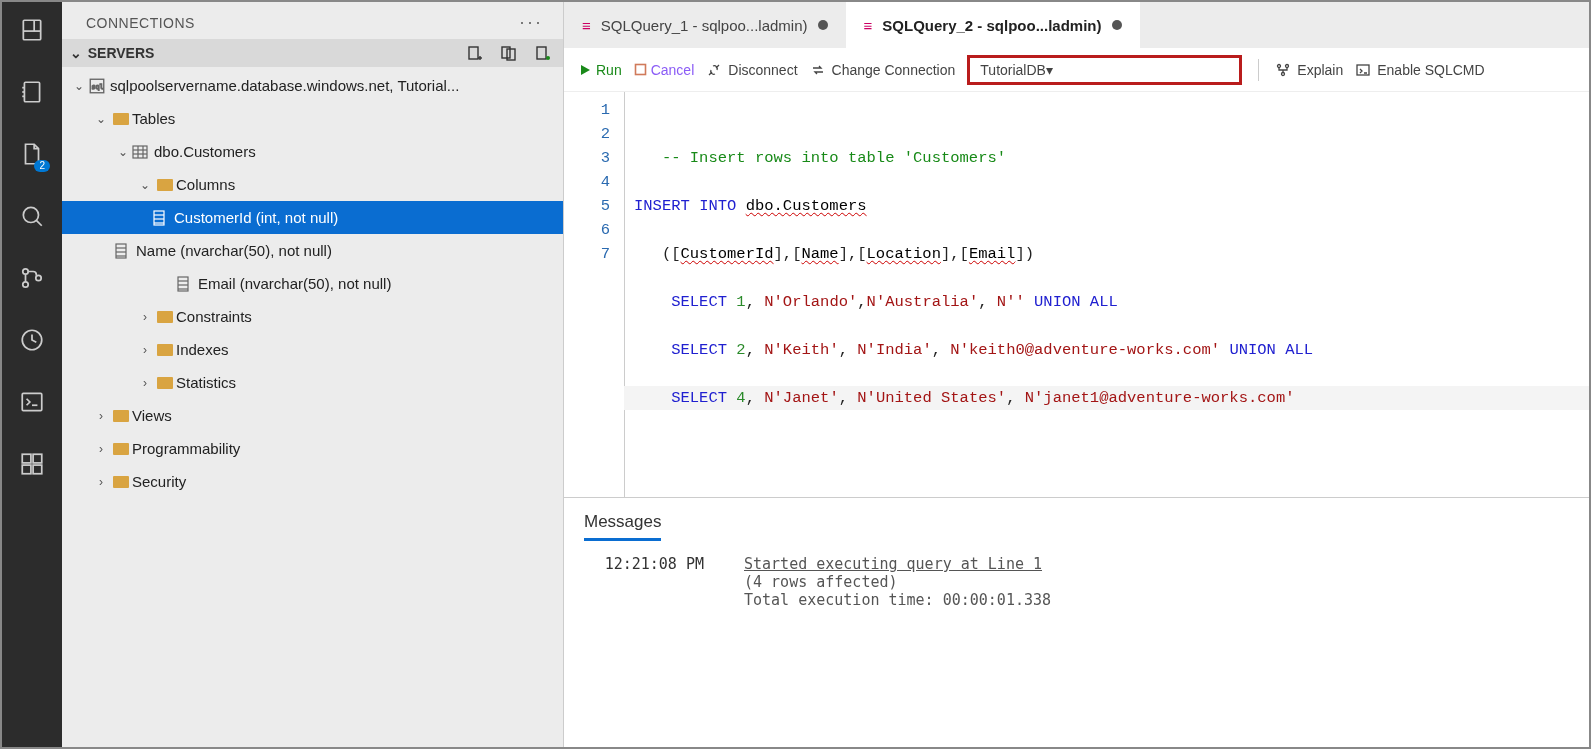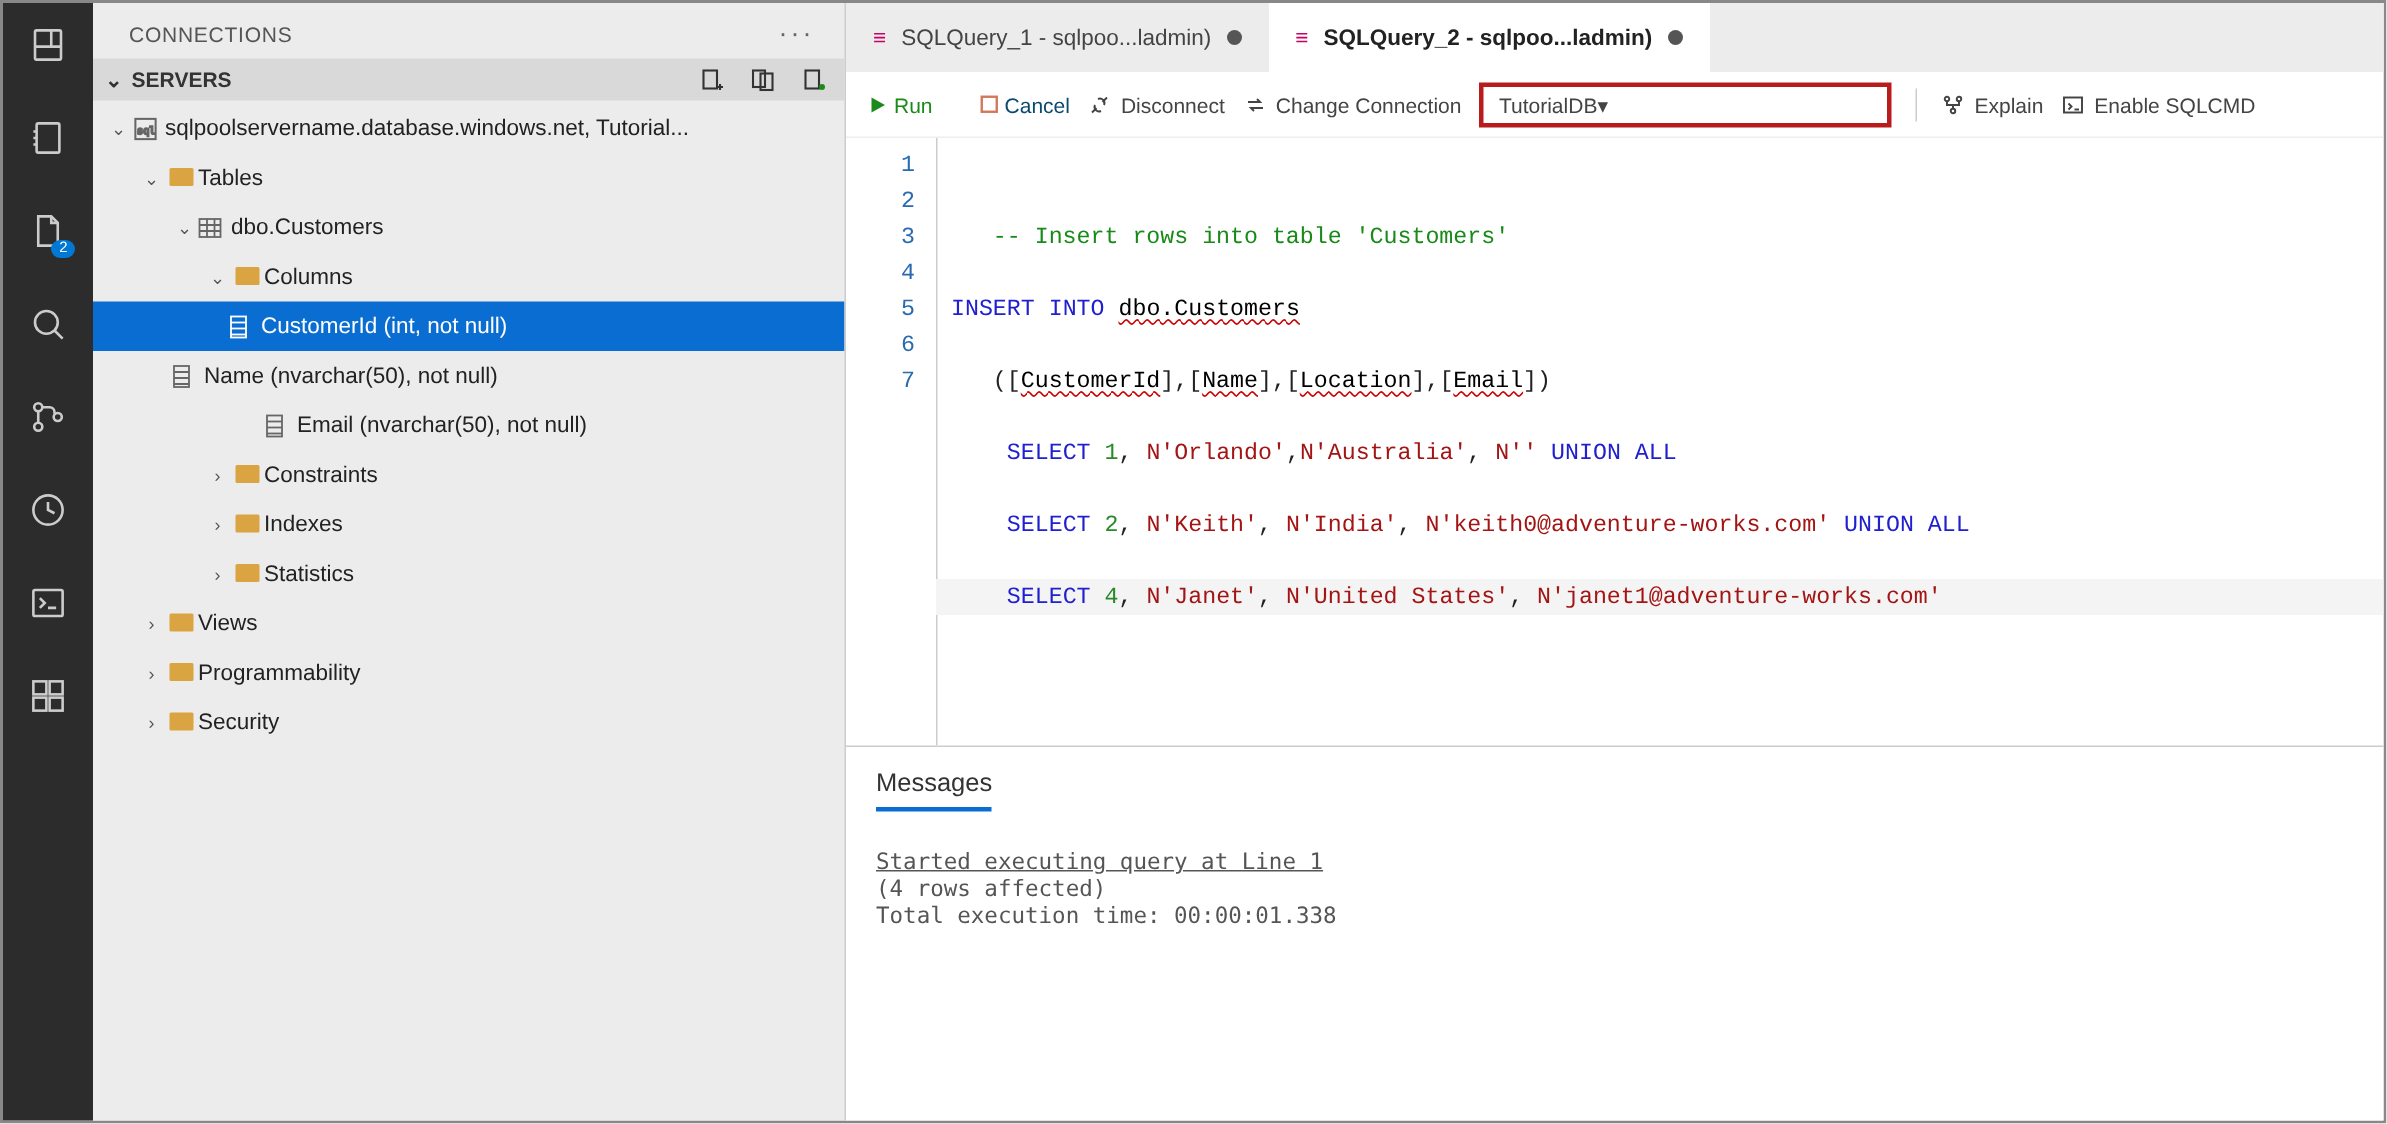--- a/index.html
+++ b/index.html
@@ -26,39 +26,39 @@
   .folder-icon::before { content:""; display:inline-block; width:16px; height:12px; background:#d9a441; border-radius:1px; position:relative; top:1px;}
   
   .editor { flex:1; display:flex; flex-direction:column; background:#fff; }
   .tabs { display:flex; height:46px; background:#ececec; }
   .tab { display:flex; align-items:center; padding:0 18px; gap:10px; font-size:15px; color:#444; cursor:pointer; position:relative; }
   .tab.active { background:#fff; font-weight:600; color:#222; }
   .tab .tab-icon { color:#cc0063; font-weight:bold; }
   .tab .dirty { width:10px; height:10px; border-radius:50%; background:#555; display:inline-block; }
   .toolbar { display:flex; align-items:center; height:44px; padding:0 14px; gap:12px; border-bottom:1px solid #eee; font-size:14px; color:#444; }
   .toolbar .run { color:#1a8a1a; display:flex; align-items:center; gap:4px; cursor:pointer;}
-  .toolbar .cancel { color:#0c4a6e; display:flex; align-items:center; gap:4px; cursor:pointer;margin-left:19px;}
+  .toolbar .cancel { color:#8b5cf6; display:flex; align-items:center; gap:4px; cursor:pointer;}
   .toolbar .titem { display:flex; align-items:center; gap:6px; cursor:pointer; }
   .toolbar .sep { width:1px; height:22px; background:#ccc; margin:0 4px;}
   .db-select { border:3px solid #b91c1c; height:30px; width:275px; display:flex; align-items:center; justify-content:flex-start; padding:0 10px; font-size:14px; cursor:pointer;}
   .code { flex:1; display:flex; font-family: Consolas, "Courier New", monospace; font-size:15.5px; line-height:24px; overflow:auto; }
   .gutter { width:60px; text-align:right; color:#2a6ab0; padding:6px 14px 0 0; user-select:none; background:#fff;}
   .codelines { flex:1; padding:6px 0 0 0; white-space:pre; position:relative; }
   .cl { position:relative; padding-left:10px; }
   .cl:nth-child(7) { background:#f4f4f4; }
   .indent-guide { position:absolute; left:0; top:0; bottom:0; width:1px; background:#ccc; }
   .cmt { color:#188a18; }
   .kw { color:#2020d0; }
   .id { color:#000; text-decoration: underline wavy #c00 1px; text-underline-offset:2px;}
   .num { color:#2a8a2a; }
   .str { color:#a31515; }
   .plain { color:#222; }
   
   .messages { border-top:1px solid #ccc; height:250px; padding:14px 20px; font-size:15px;}
-  .messages .mtab { display:inline-block; font-weight:500; font-size:17px; padding-bottom:6px; border-bottom:3px solid #0a6dd1; margin-bottom:22px;}
+  .messages .mtab { display:inline-block; font-weight:500; font-size:17px; padding-bottom:6px; border-bottom:3px solid #0a6dd1; margin-bottom:12px;}
   .mbody { font-family: Consolas, monospace; font-size:15px; color:#555; }
   .mrow { display:flex; gap:40px; margin-top:2px;}
   .mtime { width:120px; text-align:right; color:#333;}
   .munder { text-decoration:underline; }
   svg { display:block; }
 </style>
 </head>
 <body>
 
 <div class="app">
@@ -334,20 +334,21 @@
 <div class="cl">    <span class="kw">SELECT</span> <span class="num">1</span><span class="plain">, </span><span class="str">N'Orlando'</span><span class="plain">,</span><span class="str">N'Australia'</span><span class="plain">, </span><span class="str">N''</span> <span class="kw">UNION ALL</span></div>
 <div class="cl">    <span class="kw">SELECT</span> <span class="num">2</span><span class="plain">, </span><span class="str">N'Keith'</span><span class="plain">, </span><span class="str">N'India'</span><span class="plain">, </span><span class="str">N'keith0@adventure-works.com'</span> <span class="kw">UNION ALL</span></div>
 <div class="cl">    <span class="kw">SELECT</span> <span class="num">4</span><span class="plain">, </span><span class="str">N'Janet'</span><span class="plain">, </span><span class="str">N'United States'</span><span class="plain">, </span><span class="str">N'janet1@adventure-works.com'</span></div>
       </div>
     </div>
 
     <div class="messages">
       <div class="mtab">Messages</div>
       <div class="mbody">
         <div class="mrow">
+          <div class="mtime">12:21:08 PM</div>
           <div>
             <div class="munder">Started executing query at Line 1</div>
             <div>(4 rows affected)</div>
             <div>Total execution time: 00:00:01.338</div>
           </div>
         </div>
       </div>
     </div>
   </div>
 

